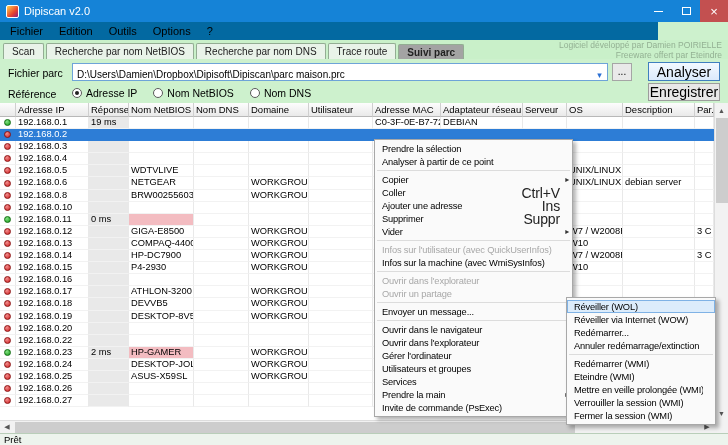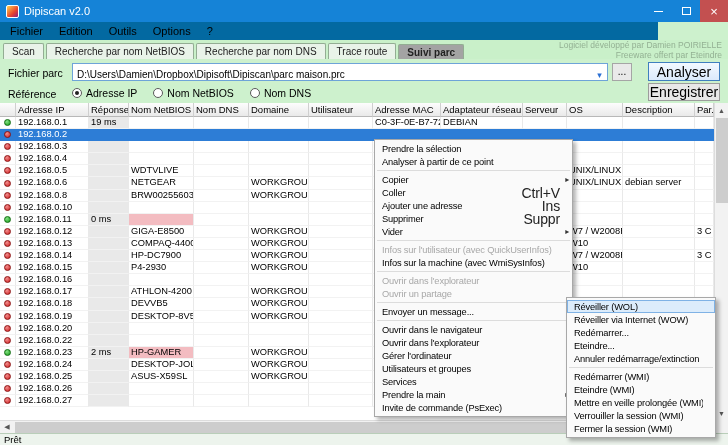--- a/index.html
+++ b/index.html
@@ -401,21 +401,21 @@
       <div class="cell w10"></div>
       <div class="cell w11"></div>
       <div class="cell w12"></div>
     </div>
     <div class="trow">
       <div class="cell w0 c-status">
         <span class="dot red"></span>
       </div>
       <div class="cell w1">192.168.0.17</div>
       <div class="cell w2 resp"></div>
-      <div class="cell w3">ATHLON-4200</div>
+      <div class="cell w3">ATHLON-3200</div>
       <div class="cell w4"></div>
       <div class="cell w5">WORKGROUP</div>
       <div class="cell w6"></div>
       <div class="cell w7"></div>
       <div class="cell w8"></div>
       <div class="cell w9"></div>
       <div class="cell w10"></div>
       <div class="cell w11"></div>
       <div class="cell w12"></div>
     </div>
@@ -664,23 +664,20 @@
     <div class="mitem hib">
       <span class="mlabel">Réveiller (WOL)</span>
     </div>
     <div class="mitem">
       <span class="mlabel">Réveiller via Internet (WOW)</span>
     </div>
     <div class="mitem">
       <span class="mlabel">Redémarrer...</span>
     </div>
     <div class="mitem">
-      <span class="mlabel">Eteindre...</span>
-    </div>
-    <div class="mitem">
       <span class="mlabel">Annuler redémarrage/extinction</span>
     </div>
     <div class="msep"></div>
     <div class="mitem">
       <span class="mlabel">Redémarrer (WMI)</span>
     </div>
     <div class="mitem">
       <span class="mlabel">Eteindre (WMI)</span>
     </div>
     <div class="mitem">

